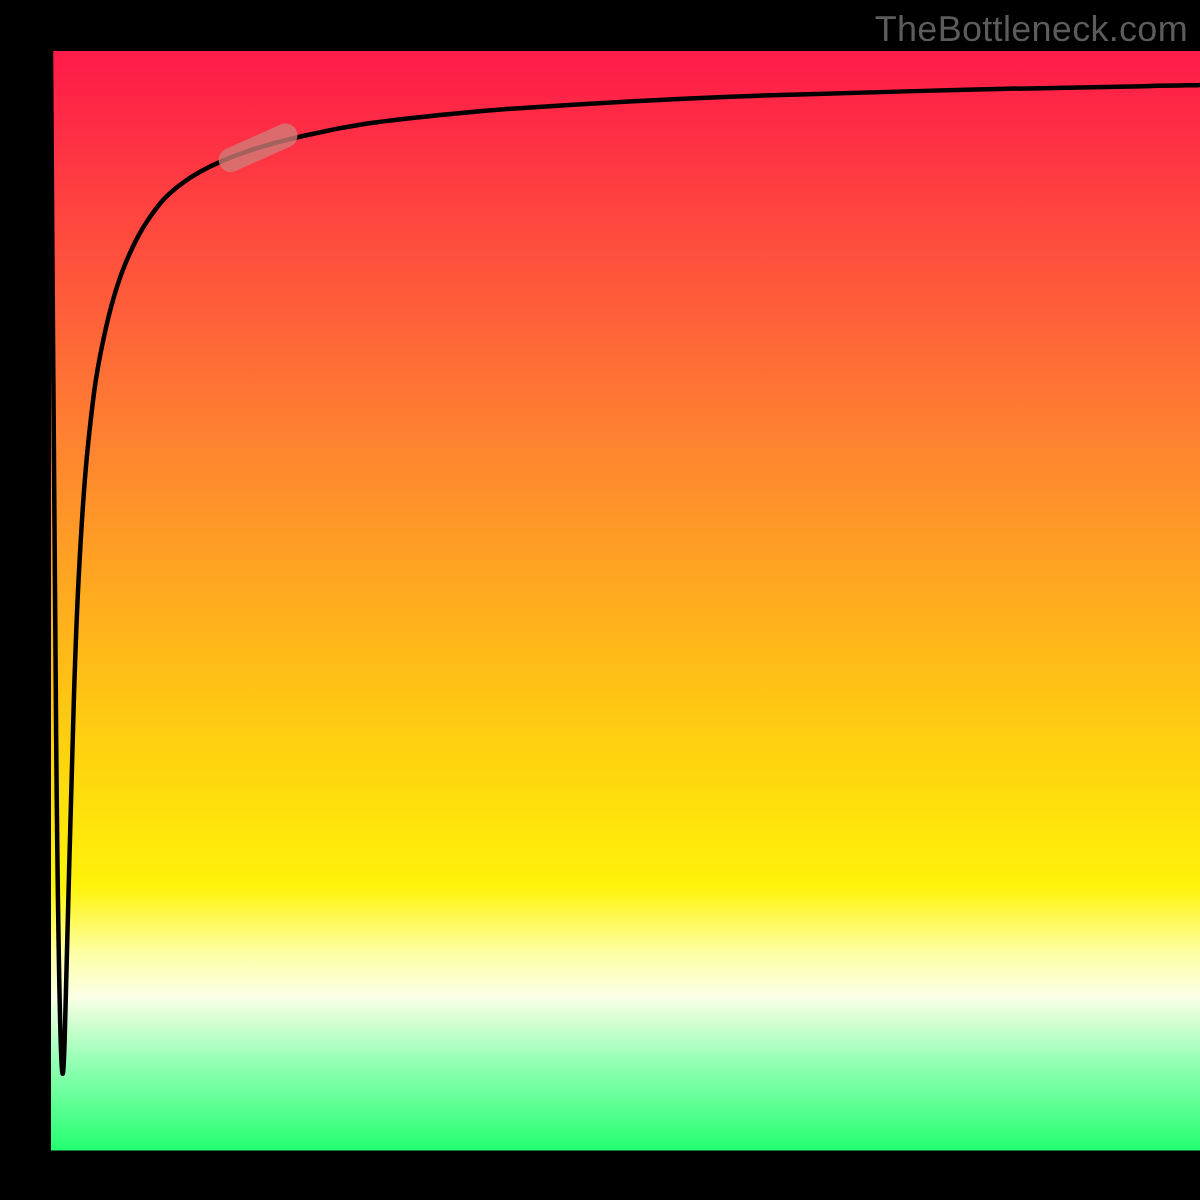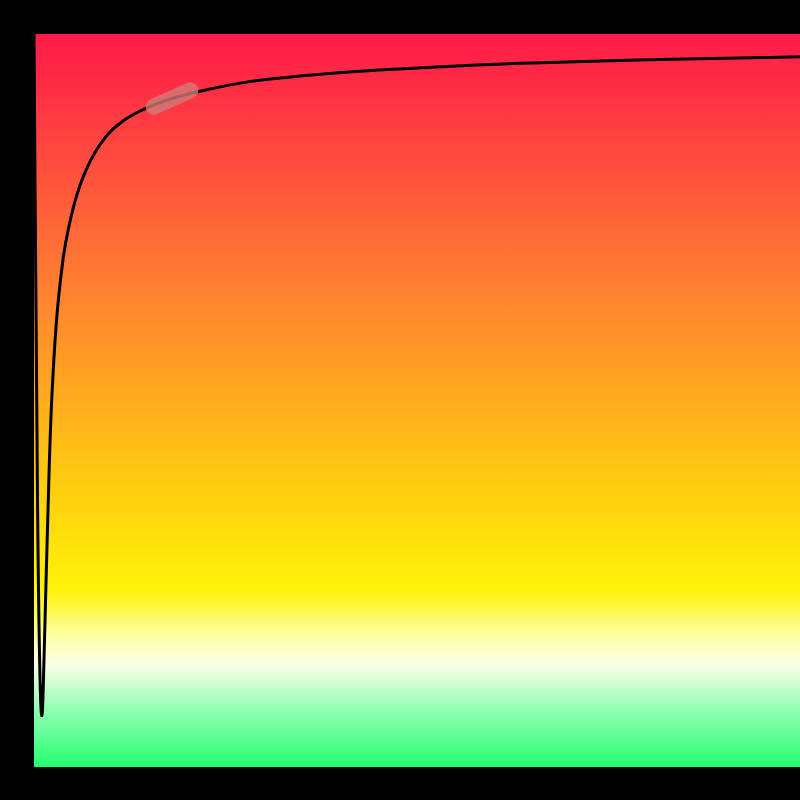--- a/index.html
+++ b/index.html
@@ -51,20 +51,21 @@
     height: 733px;
     overflow: visible;
   }
 </style>
 </head>
 <body>
 
 <div class="stage">
   <div class="plot-area"></div>
 
+  <div class="watermark">TheBottleneck.com</div>
 
   <svg class="curve-svg" viewBox="0 0 767 733" preserveAspectRatio="none">
     <path fill="none" stroke="#000" stroke-width="3" stroke-linecap="round" d="M 0.00 0.00 Q 0.00 0.00 1.15 164.92 Q 2.30 329.85 3.45 458.13 Q 4.60 586.40 6.14 648.70 Q 7.67 711.01 9.20 656.03 Q 10.74 601.06 12.27 538.75 Q 13.81 476.45 15.34 428.81 Q 16.87 381.16 18.41 351.84 Q 19.94 322.52 21.48 300.53 Q 23.01 278.54 24.93 260.22 Q 26.85 241.89 28.76 227.23 Q 30.68 212.57 34.52 194.25 Q 38.35 175.92 42.19 163.09 Q 46.02 150.26 49.86 141.10 Q 53.69 131.94 57.53 124.61 Q 61.36 117.28 65.19 111.78 Q 69.03 106.28 72.87 101.52 Q 76.70 96.76 84.37 90.53 Q 92.04 84.29 99.71 80.26 Q 107.38 76.23 115.05 72.93 Q 122.72 69.63 130.39 67.07 Q 138.06 64.50 145.73 62.31 Q 153.40 60.11 172.57 55.71 Q 191.75 51.31 210.93 48.38 Q 230.10 45.45 268.45 41.78 Q 306.80 38.12 345.15 35.92 Q 383.50 33.72 421.85 31.89 Q 460.20 30.05 498.55 28.95 Q 536.90 27.85 575.25 26.75 Q 613.60 25.65 651.95 24.92 Q 690.30 24.19 728.65 23.46 T 767.00 22.72"></path>
     <g transform="translate(138.06 64.50) rotate(-24)">
       <rect x="-28" y="-8" rx="8" ry="8" width="56" height="16" fill="#d17c78" opacity="0.78"></rect>
     </g>
   </svg>
 </div>
 
 </body></html>

